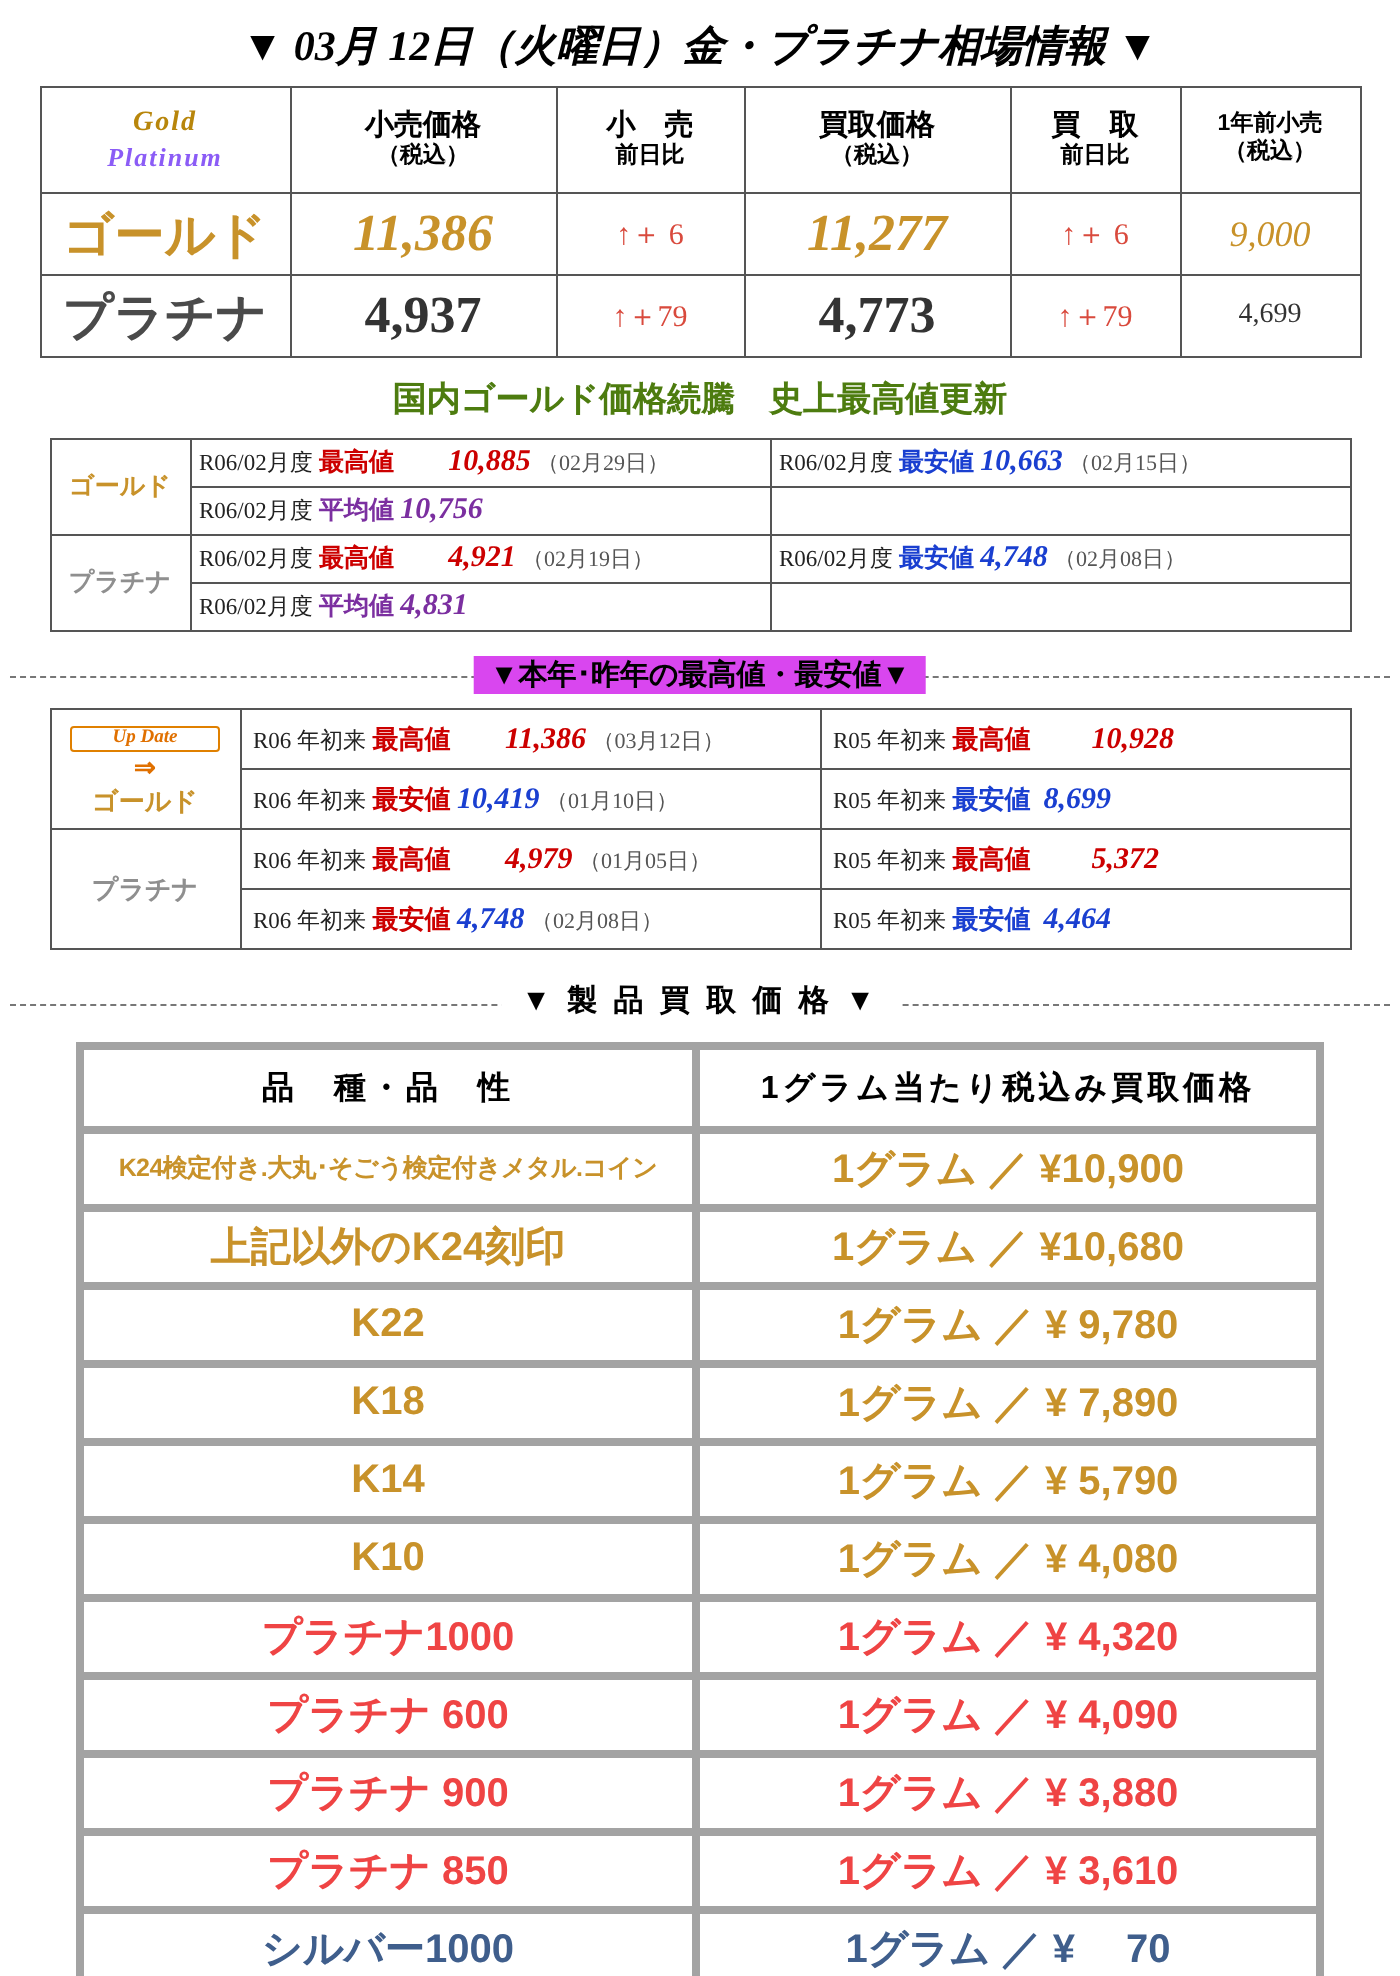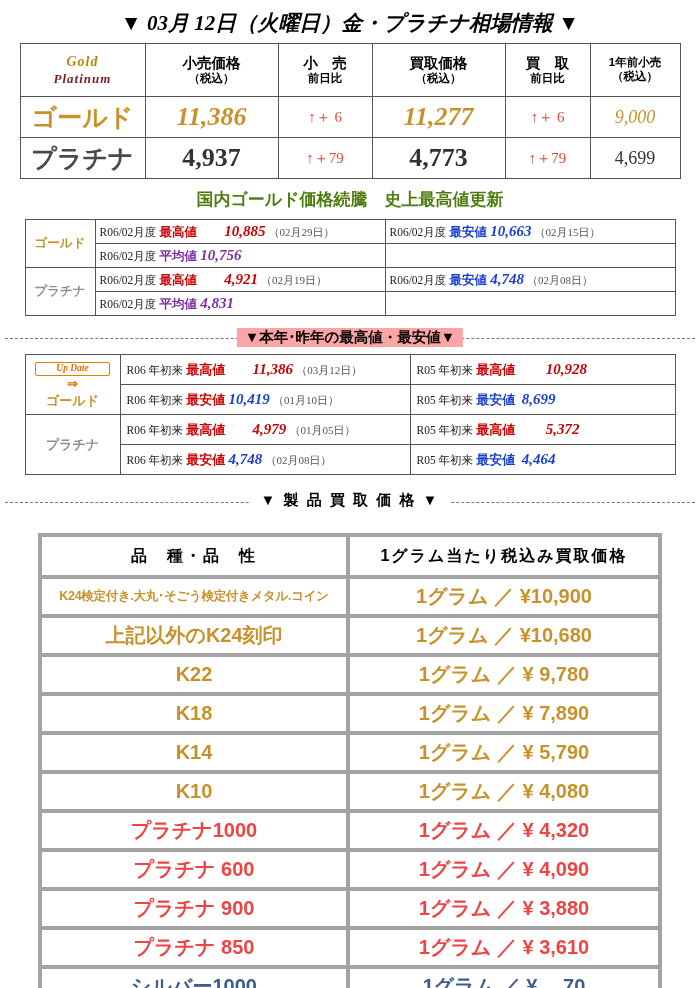--- a/index.html
+++ b/index.html
@@ -62,21 +62,21 @@
   }
   .logo-gold {
     color: #b8860b;
     font-style: italic;
     font-weight: bold;
     font-size: 14px;
     font-family: "Liberation Serif", serif;
     letter-spacing: 1px;
   }
   .logo-plat {
-    color: #7f1d1d;
+    color: #8b5cf6;
     font-style: italic;
     font-weight: bold;
     font-size: 13px;
     font-family: "Liberation Serif", serif;
     letter-spacing: 1px;
   }
   .metal-name-gold {
     color: #c8922a;
     font-size: 25px;
     font-weight: bold;
@@ -107,21 +107,21 @@
     font-family: "Liberation Serif", serif;
   }
   .prev-gold {
     color: #c8922a;
     font-size: 18px;
     font-style: italic;
     font-family: "Liberation Serif", serif;
   }
   .prev-plat {
     color: #333333;
-    font-size: 18px;
+    font-size: 14px;
     font-family: "Liberation Serif", serif;
   }
   .row-gold td { height: 38px; }
   .row-plat td { height: 38px; }
 
   
   .notice {
     text-align: center;
     color: #4d7c0f;
     font-size: 17px;
@@ -186,21 +186,21 @@
   .section-div .line {
     position: absolute;
     top: 10px; left: 0; right: 0;
     border-top: 1px dashed #777;
   }
   .section-div .cap {
     position: absolute;
     left: 50%;
     top: 0;
     transform: translateX(-50%);
-    background: #fca5a5;
+    background: #d946ef;
     padding: 0 8px;
     font-size: 14.5px;
     font-weight: bold;
     font-family: "Liberation Sans", sans-serif;
     white-space: nowrap;
   }
 
   
   .year-table {
     width: 650px;
@@ -234,21 +234,21 @@
   }
   .arrow-orange {
     color: #e07000;
     font-size: 13px;
     font-weight: bold;
   }
 
   
   .prod-div {
     position: relative;
-    margin: 16px auto 20px auto;
+    margin: 16px auto 8px auto;
     width: 690px;
     height: 22px;
   }
   .prod-div .line {
     position: absolute;
     top: 11px; left: 0; right: 0;
     border-top: 1px dashed #777;
   }
   .prod-div .cap {
     position: absolute;

